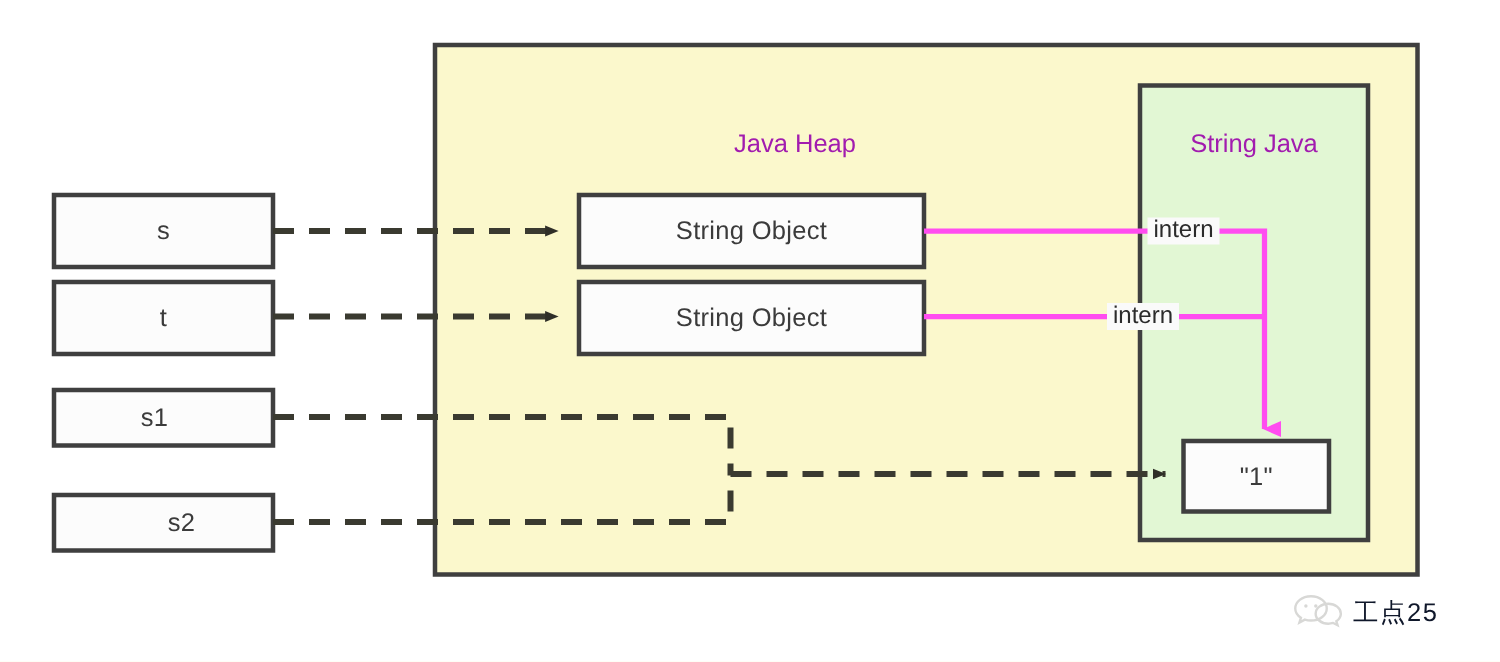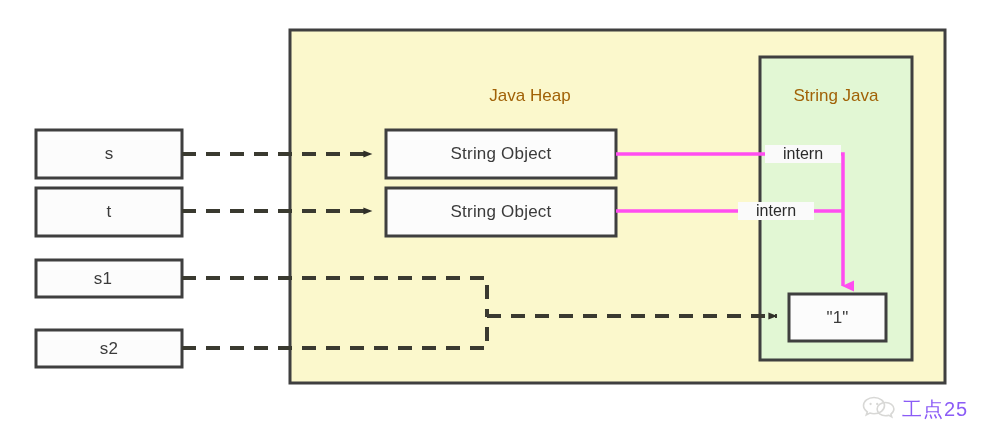--- a/index.html
+++ b/index.html
@@ -30,41 +30,41 @@
     align-items: center;
     justify-content: center;
     color: #3b3b3b;
     font-size: 17px;
     letter-spacing: 0.2px;
     white-space: nowrap;
     pointer-events: none;
   }
   .region-title {
     position: absolute;
-    color: #a16207;
+    color: #a21caf;
     font-size: 17px;
     white-space: nowrap;
     text-align: center;
   }
   .edge-label {
     position: absolute;
     font-size: 16px;
     color: #2b2b2b;
     background: #fafafa;
-    padding: 0 18px;
+    padding: 0 4px;
     white-space: nowrap;
     line-height: 18px;
   }
   .watermark {
     position: absolute;
     display: flex;
-    align-items: flex-start;
+    align-items: flex-end;
     gap: 6px;
-    color: #8b5cf6;
-    font-size: 20px;
+    color: #0f172a;
+    font-size: 17px;
     letter-spacing: 1px;
     user-select: none;
     white-space: nowrap;
   }
   .watermark svg { display: block; }
 </style>
 </head>
 <body>
 
 <div id="canvas">
@@ -104,21 +104,21 @@
     <path d="M616,154 L843,154 L843,286" stroke="#ff4df0" stroke-width="3.5" fill="none" marker-end="url(#arrowPink)"></path>
     <path d="M616,211 L843,211" stroke="#ff4df0" stroke-width="3.5" fill="none"></path>
   </svg>
 
   <div class="region-title" style="left:450px; top:86px; width:160px;">Java Heap</div>
   <div class="region-title" style="left:776px; top:86px; width:120px;">String Java</div>
 
   <div class="box-text" style="left:36px; top:130px; width:146px; height:48px;">s</div>
   <div class="box-text" style="left:36px; top:188px; width:146px; height:48px;">t</div>
   <div class="box-text" style="left:36px; top:260px; width:134px; height:37px;">s1</div>
-  <div class="box-text" style="left:36px; top:330px; width:146px; height:37px;">s2</div>
+  <div class="box-text" style="left:36px; top:330px; width:146px; height:37px;padding-left:12px;">s2</div>
 
   <div class="box-text" style="left:386px; top:130px; width:230px; height:48px;">String Object</div>
   <div class="box-text" style="left:386px; top:188px; width:230px; height:48px;">String Object</div>
 
   <div class="box-text" style="left:789px; top:294px; width:97px; height:47px;">"1"</div>
 
   <div class="edge-label" style="left:765px; top:145px;">intern</div>
   <div class="edge-label" style="left:738px; top:202px;">intern</div>
 
   <div class="watermark" style="left:862px; top:396px;">

